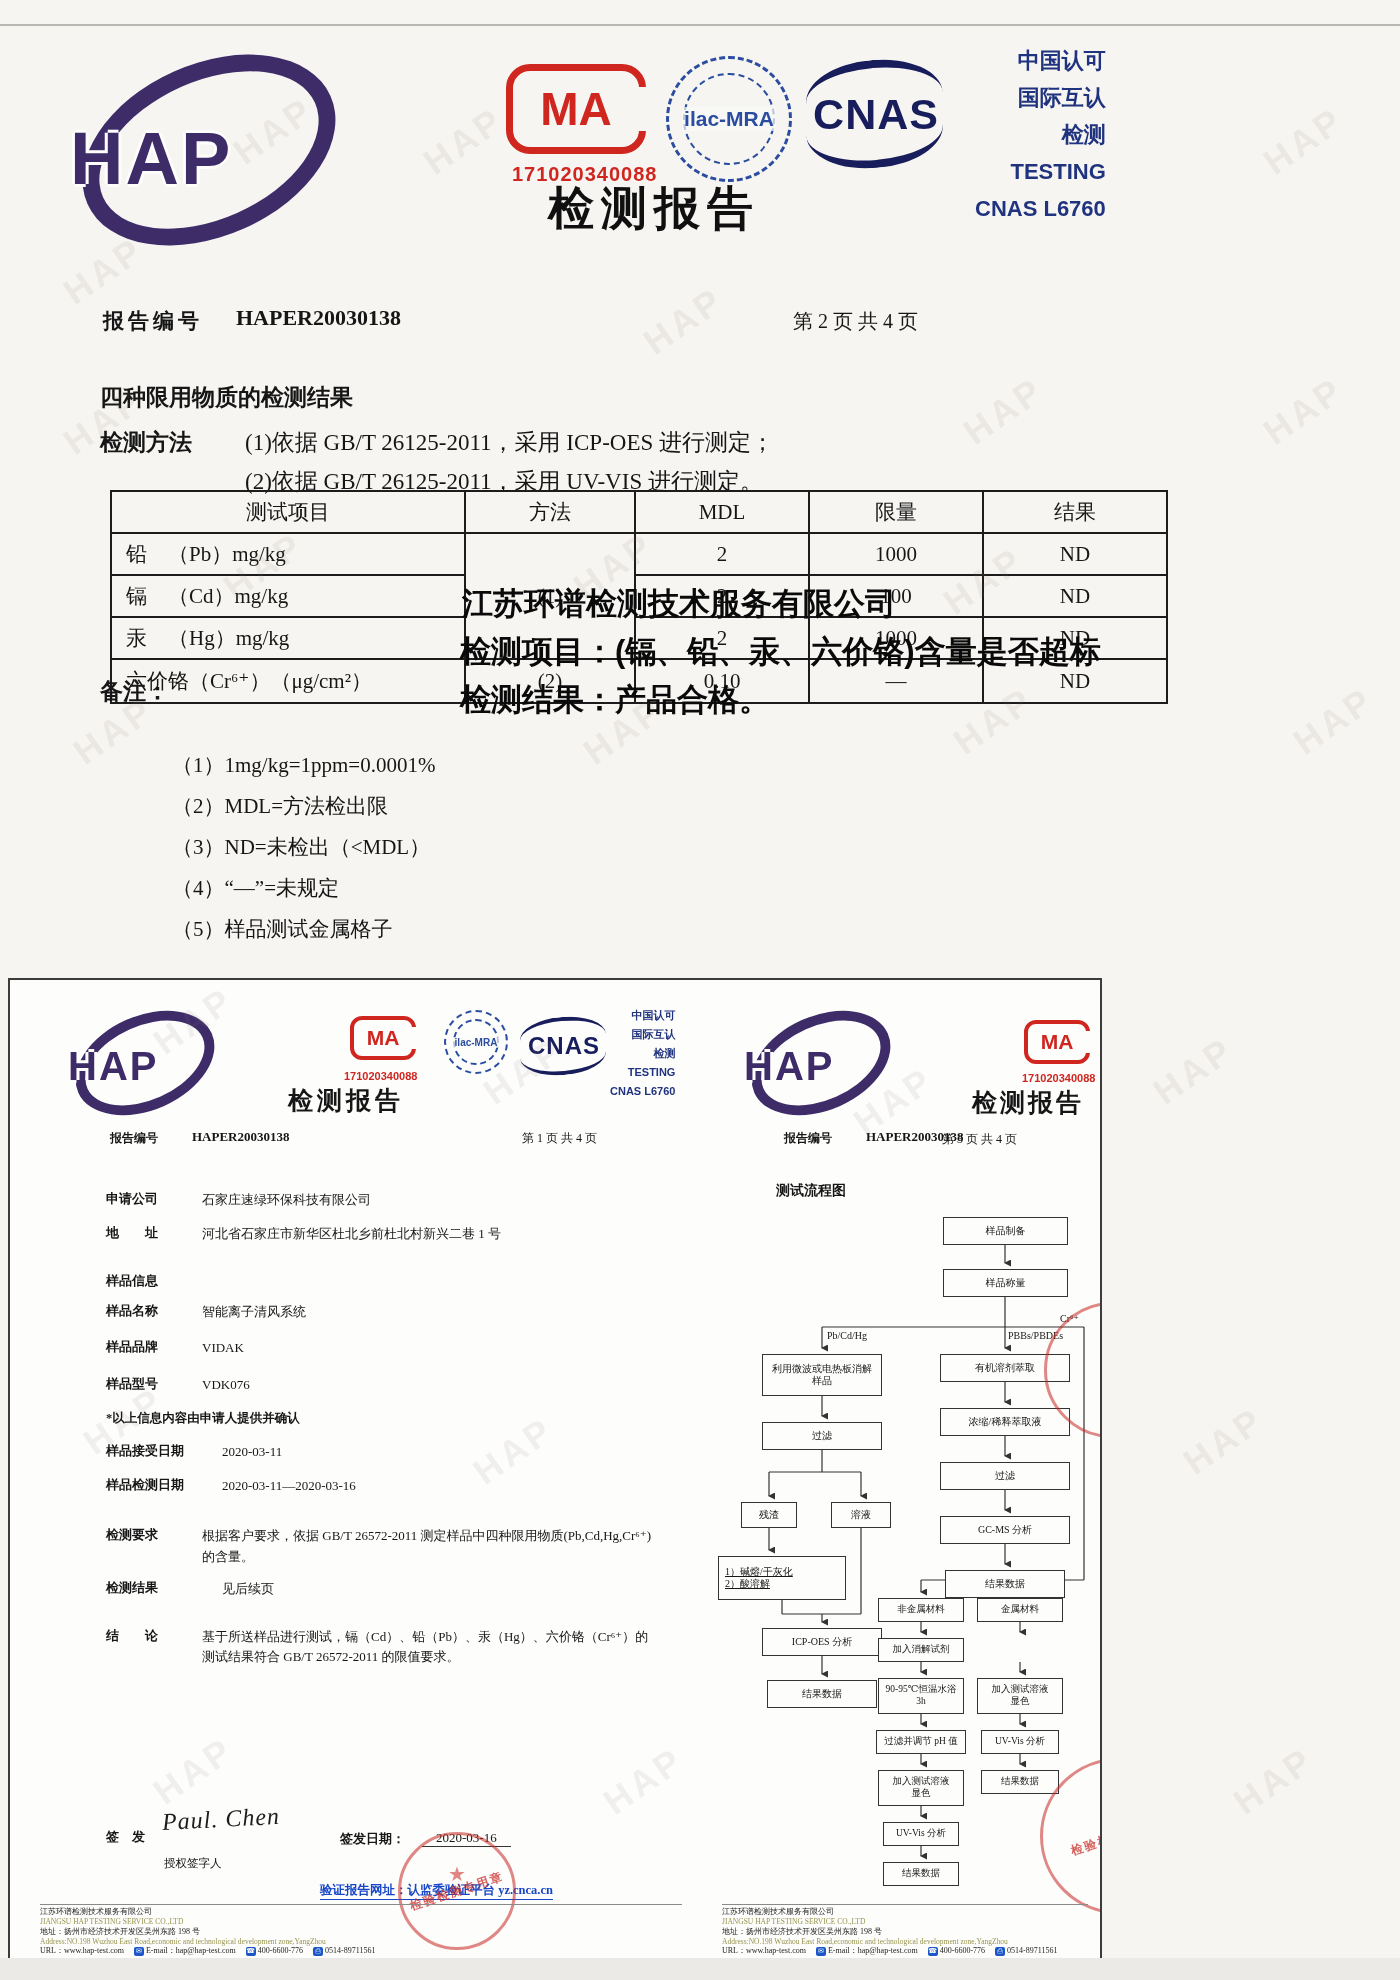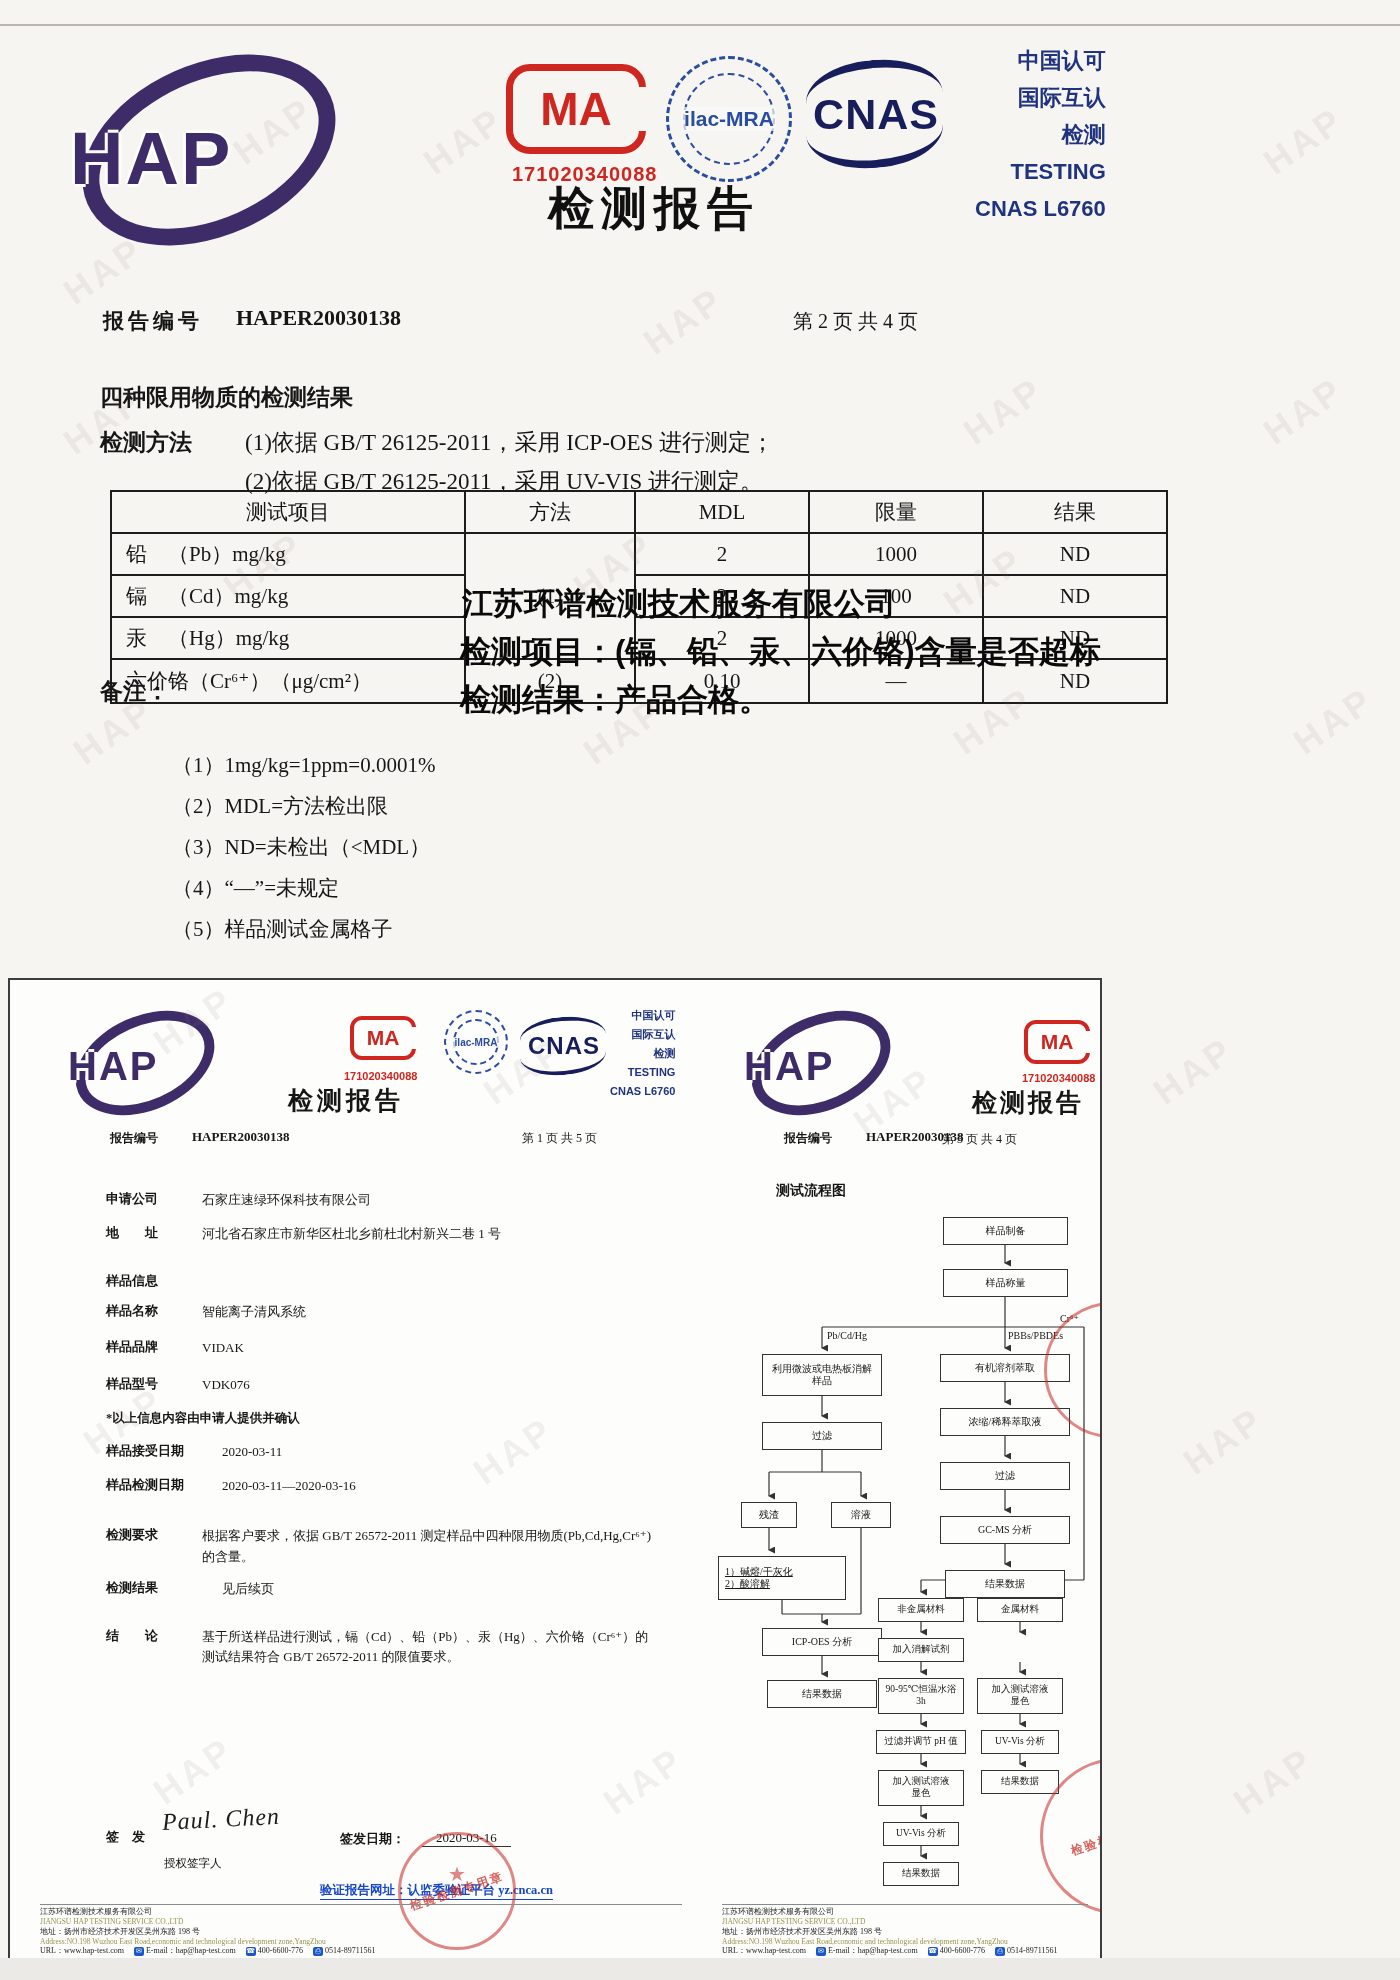--- a/index.html
+++ b/index.html
@@ -196,21 +196,21 @@
     </div>
     <div class="accr" style="left:600px;top:26px;font-size:11px;line-height:19px;">
       <div>中国认可</div>
       <div>国际互认</div>
       <div>检测</div>
       <div>TESTING</div>
       <div>CNAS L6760</div>
     </div>
     <div class="repline t-bold" style="left:100px;top:150px;font-size:12px;">报告编号</div>
     <div class="repline t-bold" style="left:182px;top:149px;">HAPER20030138</div>
-    <div class="repline" style="left:512px;top:150px;font-size:12px;">第 1 页    共 5 页</div>
+    <div class="repline" style="left:512px;top:150px;font-size:12px;">第 1 页    共 4 页</div>
 
     <div class="abs" style="left:96px;top:196px;width:556px;">
       <div class="row" style="margin-top:14px;">
         <span class="lb">申请公司</span>
         <span class="vl">石家庄速绿环保科技有限公司</span>
       </div>
       <div class="row" style="margin-top:14px;">
         <span class="lb">地　　址</span>
         <span class="vl">河北省石家庄市新华区杜北乡前杜北村新兴二巷 1 号</span>
       </div>

